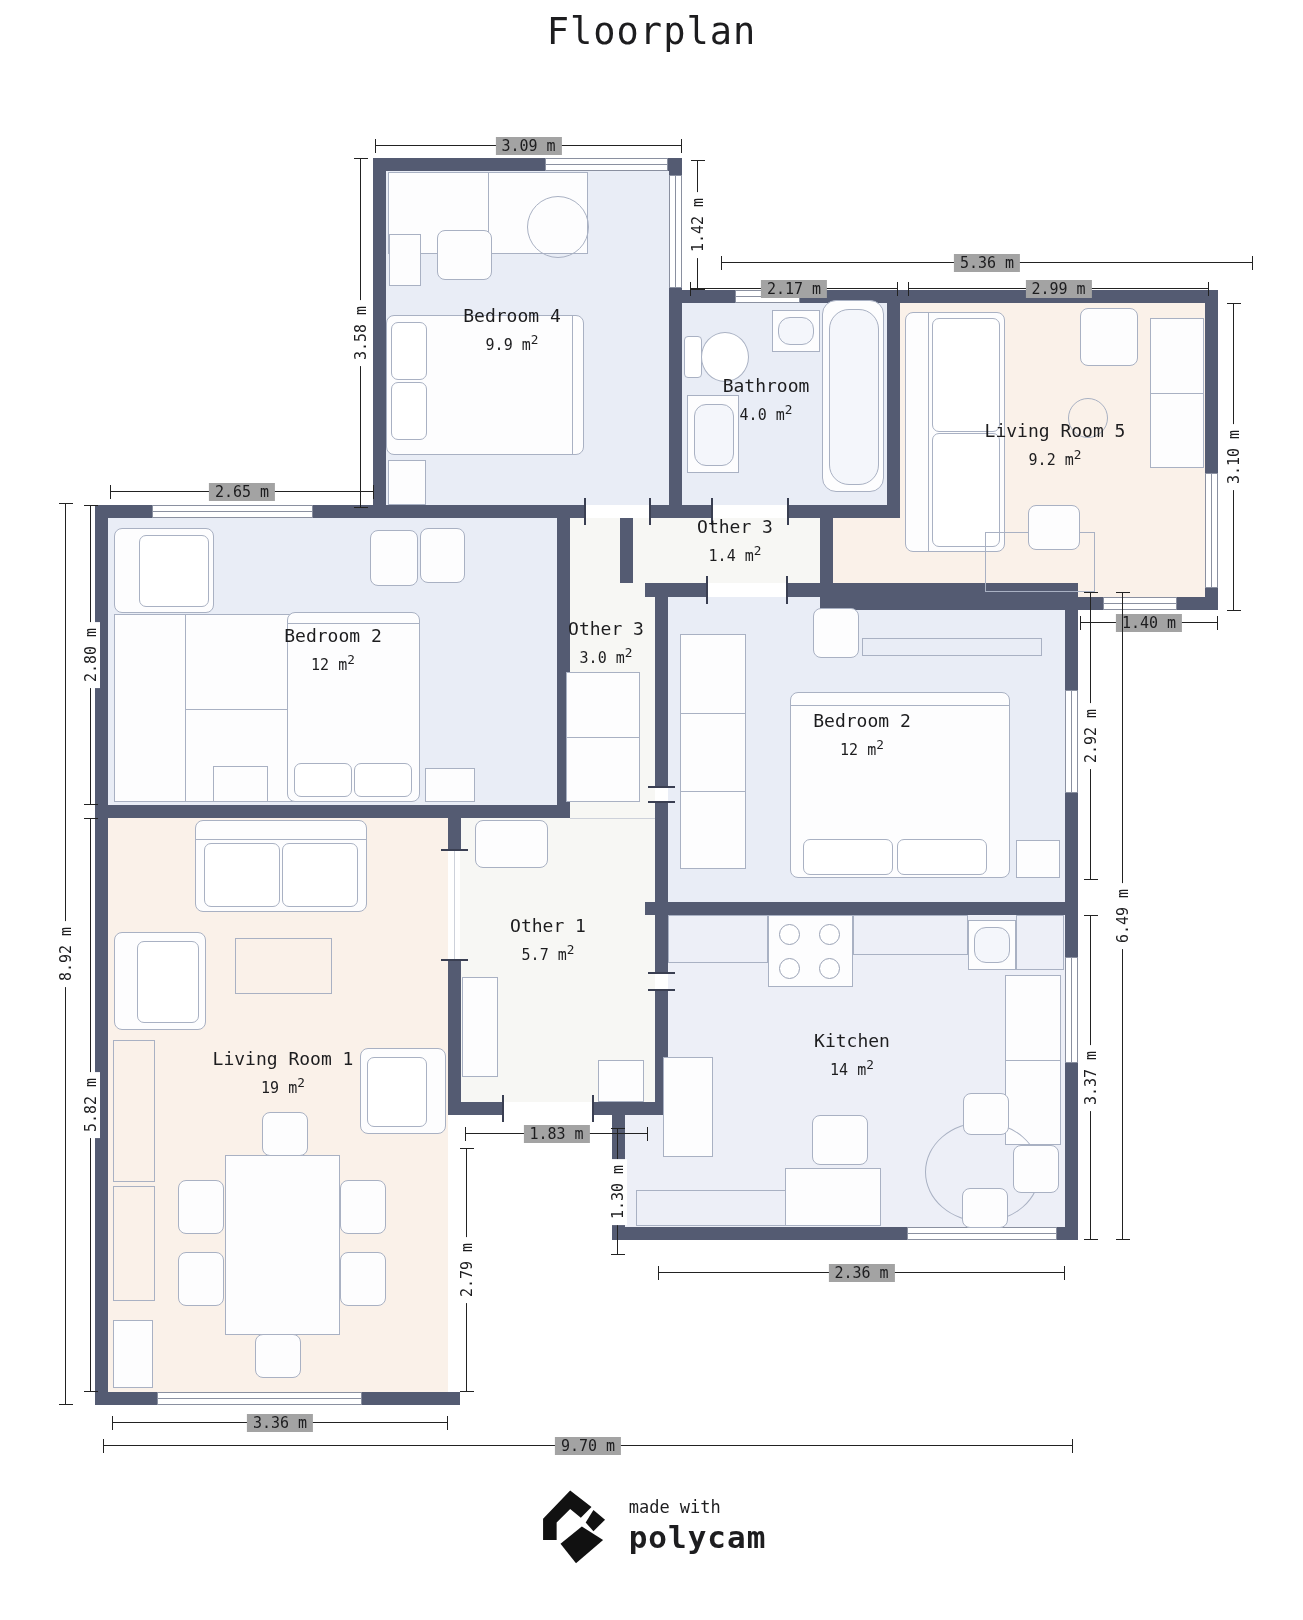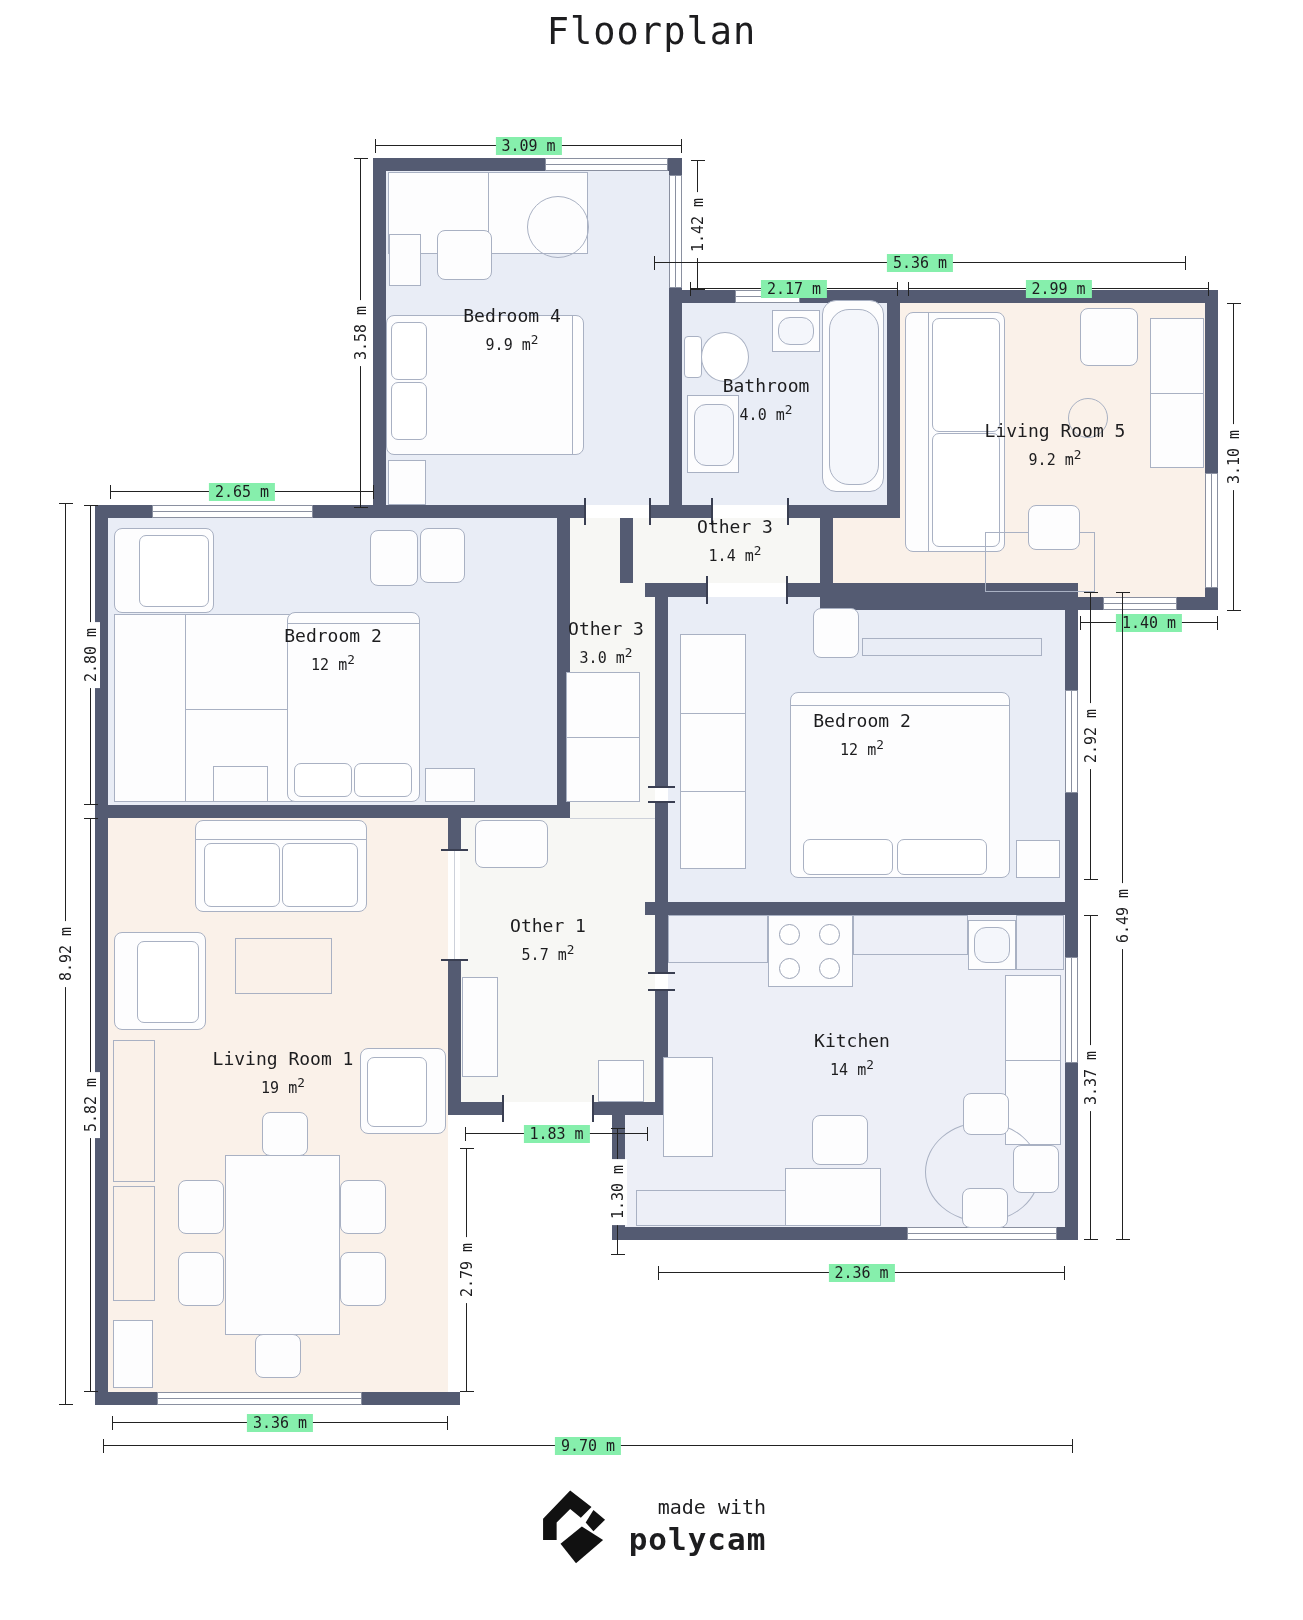--- a/index.html
+++ b/index.html
@@ -30,27 +30,27 @@
   .f .dv{position:absolute;background:#a9b1c3;}
   .f .ir{position:absolute;border:1px solid #a9b1c3;border-radius:12px;background:#f4f6fb;}
   .f .bn{position:absolute;width:19px;height:19px;border:1px solid #9aa2b5;border-radius:50%;background:#fff;}
   .rlabel{position:absolute;transform:translateX(-50%);text-align:center;white-space:nowrap;}
   .rname{font-size:18px;}
   .rarea{font-size:15px;margin-top:6px;}
   .dim{position:absolute;font-size:15px;}
   .dim.h{border-top:1px solid #222;height:0;}
   .dim.h .tk{position:absolute;left:0;top:-7px;width:1px;height:14px;background:#222;}
   .dim.h .tk.r{left:auto;right:0;}
-  .dim.h .dl{position:absolute;left:50%;top:0;transform:translate(-50%,-50%);background:#86efac;padding:0 6px;white-space:nowrap;}
+  .dim.h .dl{position:absolute;left:50%;top:0;transform:translate(-50%,-50%);background:#a3a3a3;padding:0 6px;white-space:nowrap;}
   .dim.v{border-left:1px solid #222;width:0;}
   .dim.v .tk{position:absolute;top:0;left:-7px;height:1px;width:14px;background:#222;}
   .dim.v .tk.r{top:auto;bottom:0;}
   .dim.v .dl{position:absolute;top:50%;left:0;transform:translate(-50%,-50%) rotate(-90deg);background:#fff;padding:0 6px;white-space:nowrap;}
   .ftr{position:absolute;left:0;top:1478px;width:100%;display:flex;justify-content:center;align-items:center;gap:14px;}
-  .ftxt .mw{font-size:20px;margin-bottom:2px;margin-left:29px;}
+  .ftxt .mw{font-size:17px;margin-bottom:2px;}
   .ftxt .pc{font-size:31px;font-weight:600;letter-spacing:1px;}
 </style>
 </head>
 <body>
 
 <div class="page">
 
   <div class="hdr">
     <div class="title">Floorplan</div>
   </div>
@@ -298,21 +298,21 @@
     <div class="dim h" style="left:375px;top:145px;width:307px">
         <i class="tk"></i>
         <i class="tk r"></i>
         <span class="dl">3.09 m</span>
       </div>
     <div class="dim v" style="left:697px;top:160px;height:130px">
         <i class="tk"></i>
         <i class="tk r"></i>
         <span class="dl">1.42 m</span>
       </div>
-    <div class="dim h" style="left:654px;top:262px;width:532px">
+    <div class="dim h" style="left:721px;top:262px;width:532px">
         <i class="tk"></i>
         <i class="tk r"></i>
         <span class="dl">5.36 m</span>
       </div>
     <div class="dim h" style="left:690px;top:288px;width:208px">
         <i class="tk"></i>
         <i class="tk r"></i>
         <span class="dl">2.17 m</span>
       </div>
     <div class="dim h" style="left:908px;top:288px;width:301px">

